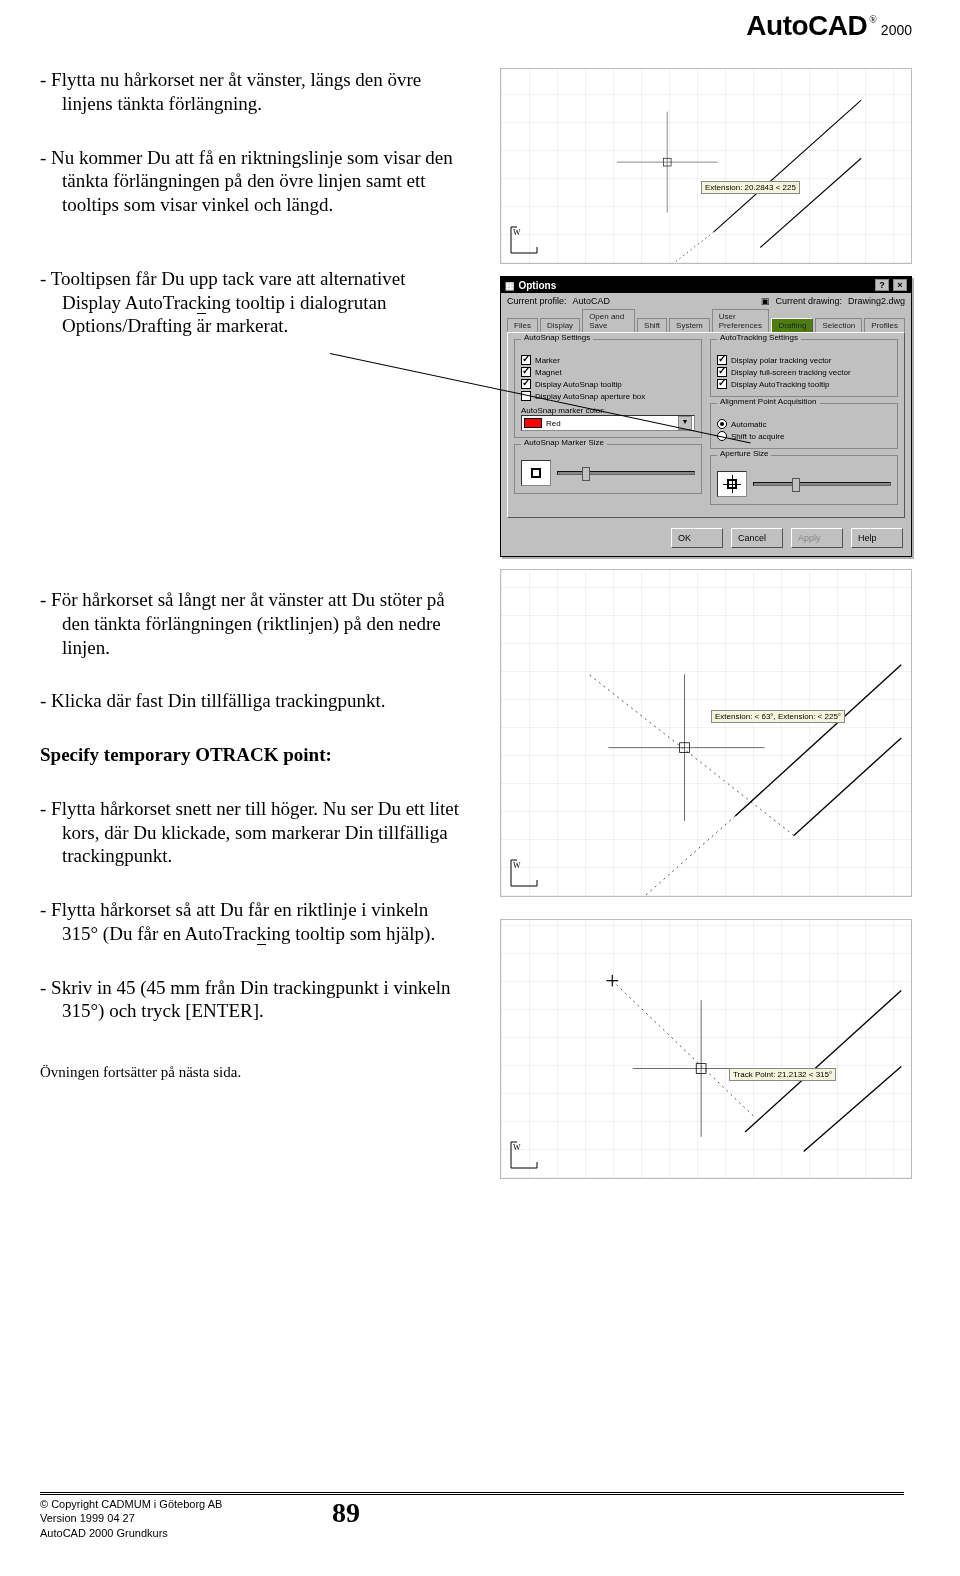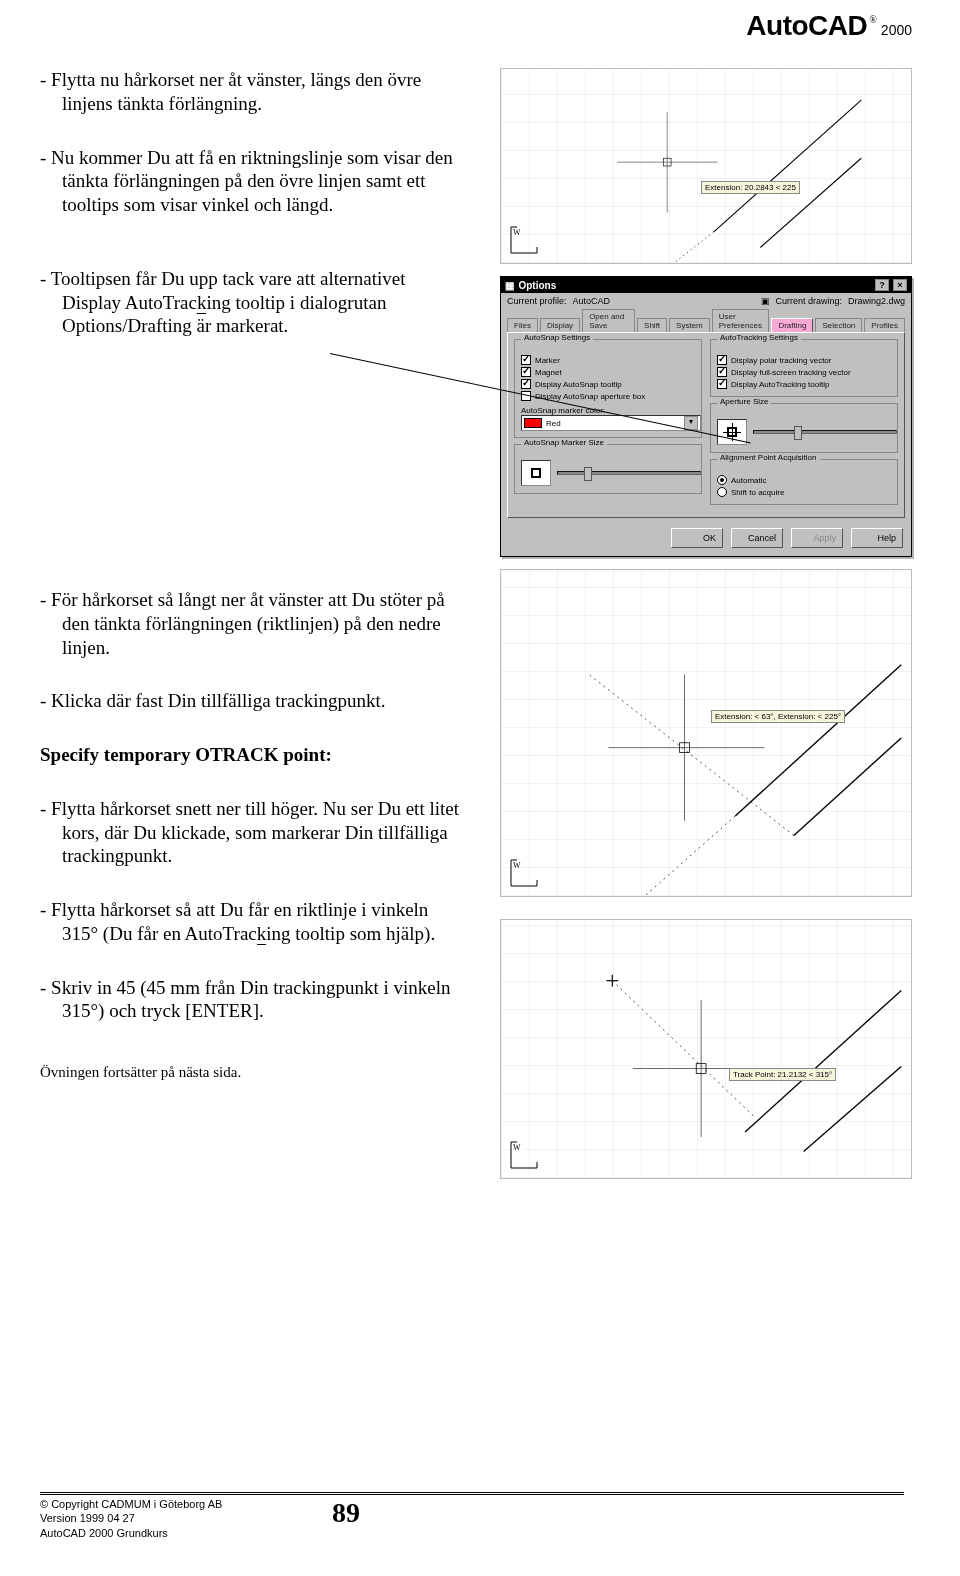--- a/index.html
+++ b/index.html
@@ -130,31 +130,31 @@
   }
   .tab {
     background: #c0c0c0;
     border: 1px solid #888;
     border-bottom: none;
     padding: 2px 6px;
     font-size: 8px;
     position: relative;
     color: #222;
   }
-  .tab.active { background: #f9a8d4; font-weight: 400; border-color: #fff #555 #c0c0c0 #fff; }
+  .tab.active { background: #4d7c0f; font-weight: 400; border-color: #fff #555 #c0c0c0 #fff; }
   .tabpanel {
     margin: 0 6px 6px 6px;
     border: 1px solid;
     border-color: #fff #555 #555 #fff;
     background: #c0c0c0;
     padding: 6px;
   }
   .groupbox {
     border: 1px solid #888;
-    padding: 14px 0 6px 6px;
+    padding: 14px 6px 6px 6px;
     margin-bottom: 6px;
     position: relative;
   }
   .groupbox > .gb-title {
     position: absolute;
     top: -7px;
     left: 6px;
     background: #c0c0c0;
     padding: 0 3px;
     font-size: 8px;
@@ -211,21 +211,21 @@
   .combobox .sw { width: 18px; height: 10px; background: #f00; border: 1px solid #000; }
   .combobox .dd { margin-left: auto; width: 14px; height: 14px; background: #c0c0c0; border: 1px solid #888; text-align: center; font-size: 8px; }
   .dlg-buttons {
     display: flex; justify-content: flex-end; gap: 8px;
     padding: 4px 8px 8px 8px;
   }
   .btn3d {
     min-width: 52px; height: 20px;
     background: #c0c0c0;
     border: 1px solid; border-color: #fff #555 #555 #fff;
-    font-size: 9px; text-align: right; line-height: 18px;
+    font-size: 9px; text-align: left; line-height: 18px;
     padding: 0 6px;
   }
   .btn3d.disabled { color: #888; }
   
   .callout {
     position: absolute; border-top: 1px solid #000;
   }
   
   .footer {
     position: absolute;
@@ -387,40 +387,40 @@
                 <div class="chk">
                     <span class="chk-box checked"></span>
                     <span>Display full-screen tracking vector</span>
                   </div>
                 <div class="chk">
                     <span class="chk-box checked"></span>
                     <span>Display AutoTracking tooltip</span>
                   </div>
               </div>
               <div class="groupbox">
+                <div class="gb-title">Alignment Point Acquisition</div>
+                <div class="rad">
+                    <span class="rad-dot checked"></span>
+                    <span>Automatic</span>
+                  </div>
+                <div class="rad">
+                    <span class="rad-dot"></span>
+                    <span>Shift to acquire</span>
+                  </div>
+              </div>
+              <div class="groupbox">
                 <div class="gb-title">Aperture Size</div>
                 <div class="slider-row">
                   <div class="marker-box">
                       <div class="ap"></div>
                     </div>
                   <div class="slider">
                       <div class="thumb" style="left:28%"></div>
                     </div>
                 </div>
-              </div>
-              <div class="groupbox">
-                <div class="gb-title">Alignment Point Acquisition</div>
-                <div class="rad">
-                    <span class="rad-dot checked"></span>
-                    <span>Automatic</span>
-                  </div>
-                <div class="rad">
-                    <span class="rad-dot"></span>
-                    <span>Shift to acquire</span>
-                  </div>
               </div>
             </div>
           </div>
         </div>
         <div class="dlg-buttons">
           <div class="btn3d">OK</div>
           <div class="btn3d">Cancel</div>
           <div class="btn3d disabled">Apply</div>
           <div class="btn3d">Help</div>
         </div>

